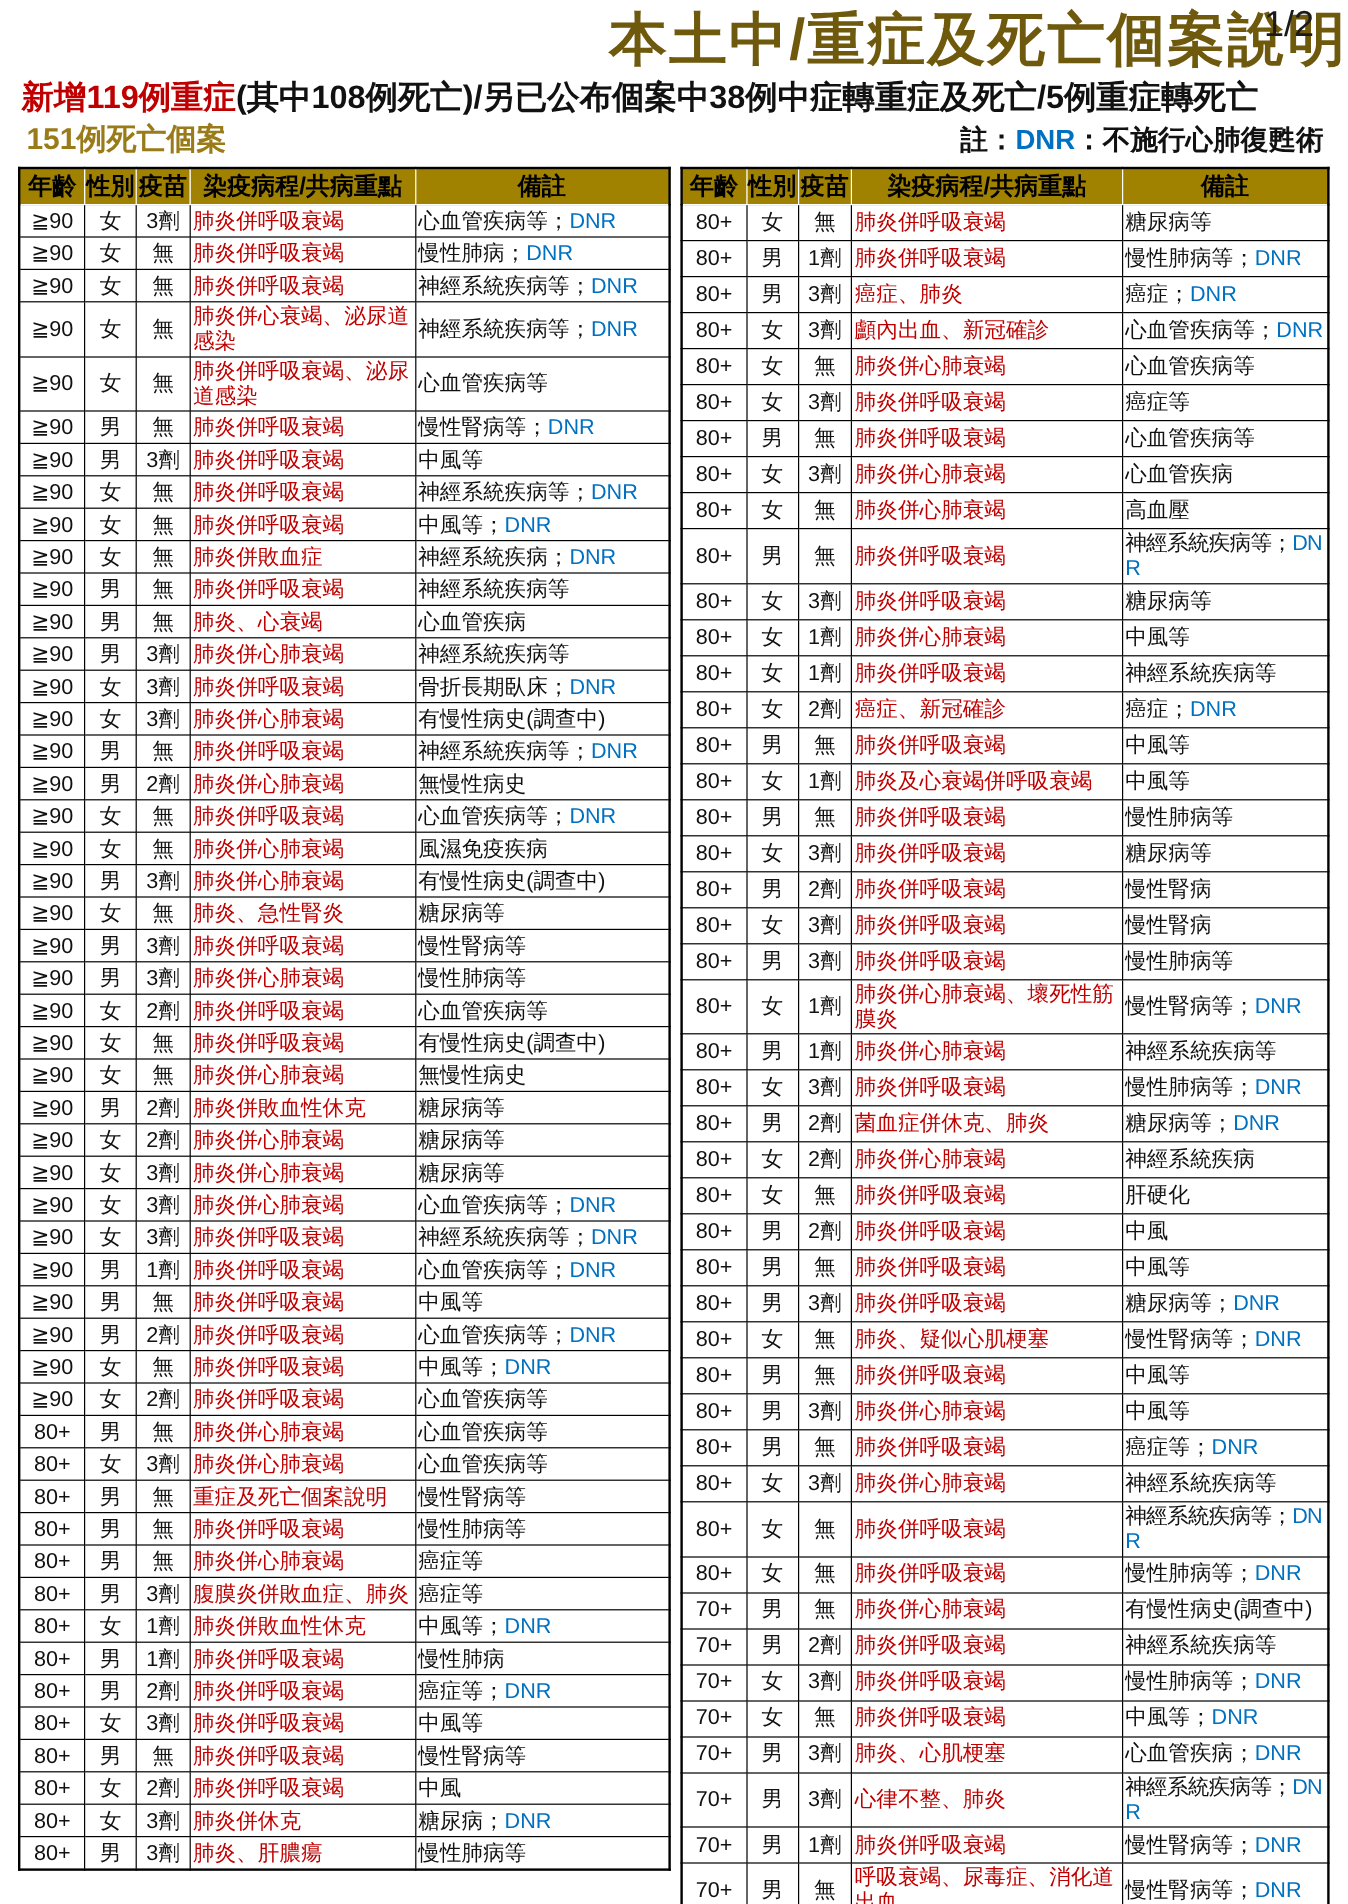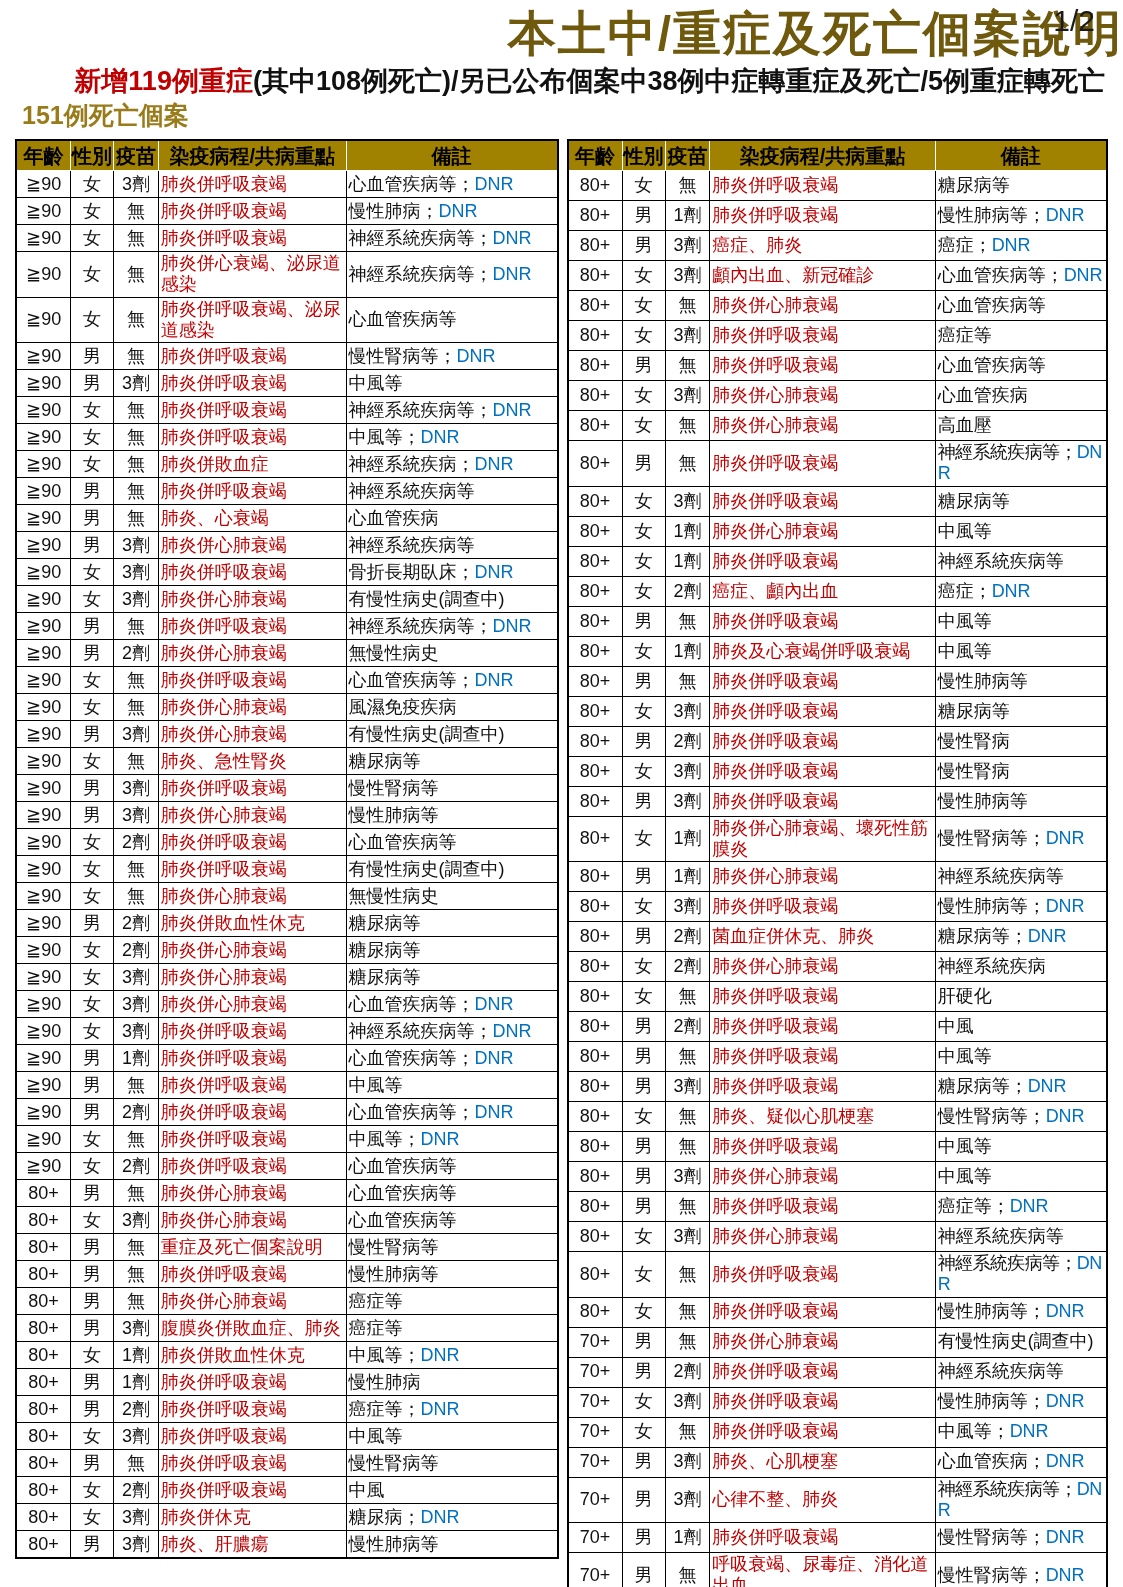--- a/index.html
+++ b/index.html
@@ -2,21 +2,21 @@
 <html><head>
 <meta charset="utf-8">
 <style>
   html,body{margin:0;padding:0;}
   body{
     width:1123px;height:1587px;background:#ffffff;position:relative;
     font-family:"Liberation Sans", sans-serif;color:#111;overflow:hidden;
   }
   .page-num{position:absolute;top:4px;right:28px;font-size:30px;color:#1a1a1a;}
   .title{text-align:right;font-size:48px;font-weight:bold;color:#6e590d;margin-top:8px;letter-spacing:2px;line-height:1.1;}
-  .subtitle{padding:0 18px;font-size:27px;font-weight:bold;color:#111;white-space:nowrap;margin-top:4px;line-height:1.2;text-align:right;}
+  .subtitle{padding:0 18px;font-size:27px;font-weight:bold;color:#111;white-space:nowrap;margin-top:4px;line-height:1.2;}
   .subtitle .hl{color:#c00000;}
   .line2{display:flex;justify-content:space-between;align-items:flex-end;padding:0 20px 0 22px;margin-top:2px;gap:16px;}
   .death-line{font-size:25px;font-weight:bold;color:#9a7b1a;}
   .note{font-size:23px;font-weight:bold;color:#111;}
   .note .dnr-blue{color:#0070c0;}
   .tables{display:flex;gap:8px;padding:0 15px;margin-top:7px;align-items:flex-start;}
   table.tbl{border-collapse:collapse;table-layout:fixed;border:2px solid #000;background:#fff;}
   .tbl th{
     background:#a08200;color:#000000;font-size:20px;font-weight:bold;
     height:29px;border:1px solid #ffffff;padding:0;text-align:center;line-height:1.1;
@@ -37,20 +37,21 @@
 <body>
 
 <div class="page-num">1/2</div>
 
 <div class="title">本土中/重症及死亡個案說明</div>
 
 <div class="subtitle"><span class="hl">新增119例重症</span><span>(其中108例死亡)/另已公布個案中38例中症轉重症及死亡/5例重症轉死亡</span></div>
 
 <div class="line2">
   <span class="death-line">151例死亡個案</span>
+  <span class="note"><span>註：</span><span class="dnr-blue">DNR</span><span>：不施行心肺復甦術</span></span>
 </div>
 
 <div class="tables">
 
   <table class="tbl tbl-left">
     <colgroup>
       <col style="width:55px">
         <col style="width:43px">
         <col style="width:45px">
       <col style="width:189px">
@@ -525,21 +526,21 @@
           <td class="c-age">80+</td>
           <td class="c-sex">女</td>
           <td class="c-vac">1劑</td>
           <td class="c-course">肺炎併呼吸衰竭</td>
           <td class="c-remark">神經系統疾病等</td>
         </tr>
         <tr>
           <td class="c-age">80+</td>
           <td class="c-sex">女</td>
           <td class="c-vac">2劑</td>
-          <td class="c-course">癌症、顱內出血</td>
+          <td class="c-course">癌症、新冠確診</td>
           <td class="c-remark">癌症；<span class="dnr">DNR</span></td>
         </tr>
         <tr>
           <td class="c-age">80+</td>
           <td class="c-sex">男</td>
           <td class="c-vac">無</td>
           <td class="c-course">肺炎併呼吸衰竭</td>
           <td class="c-remark">中風等</td>
         </tr>
         <tr>

